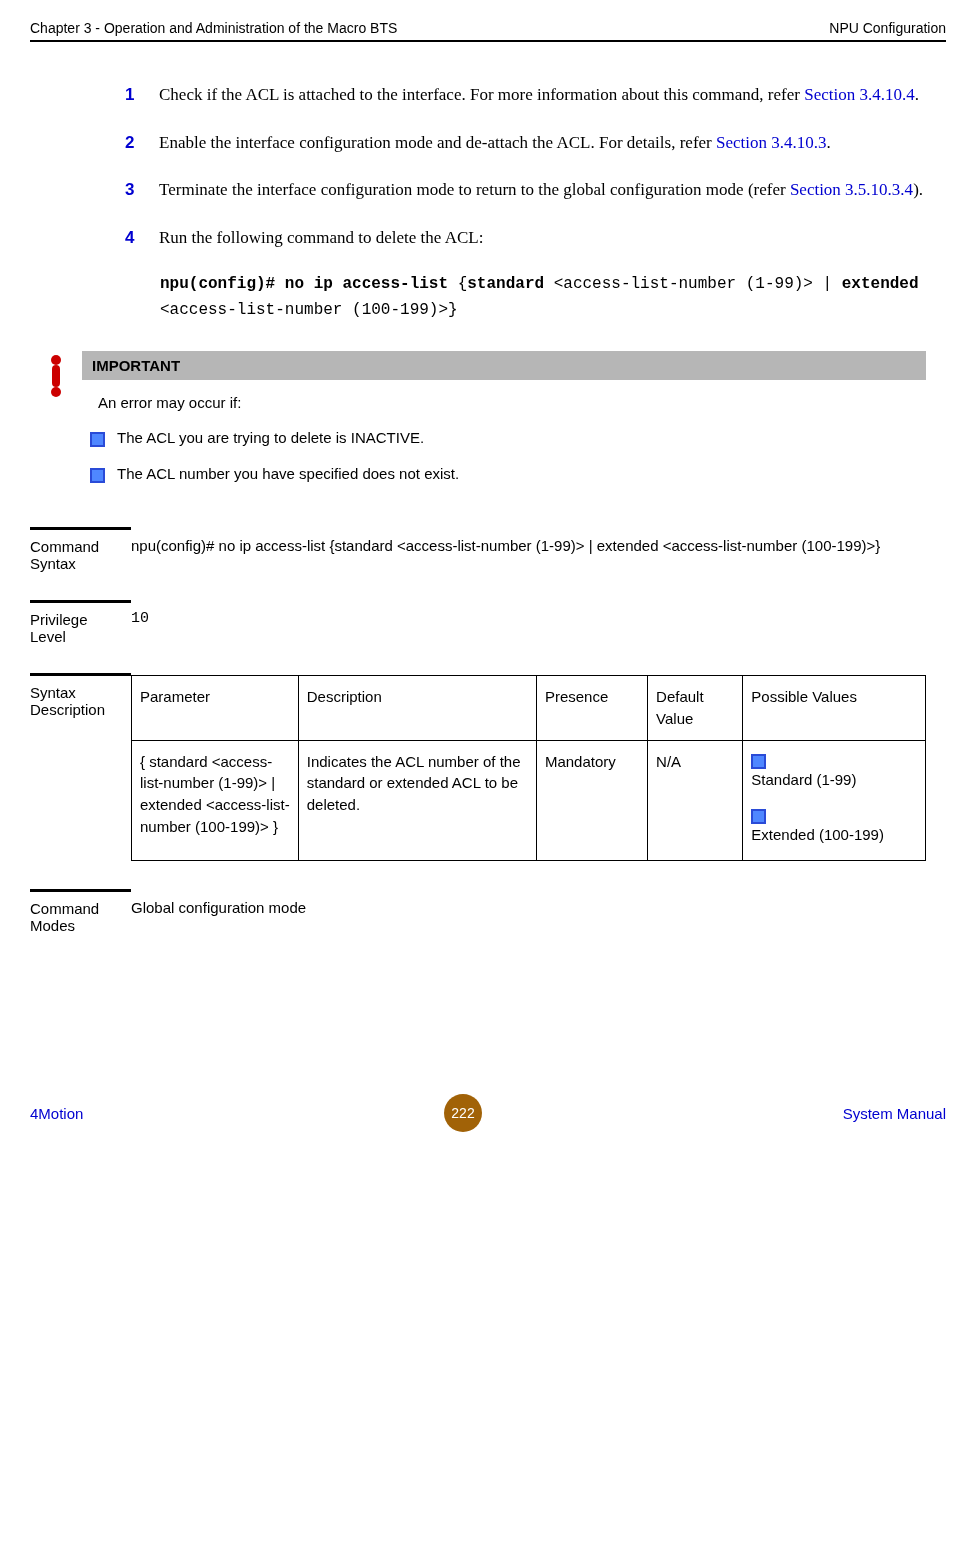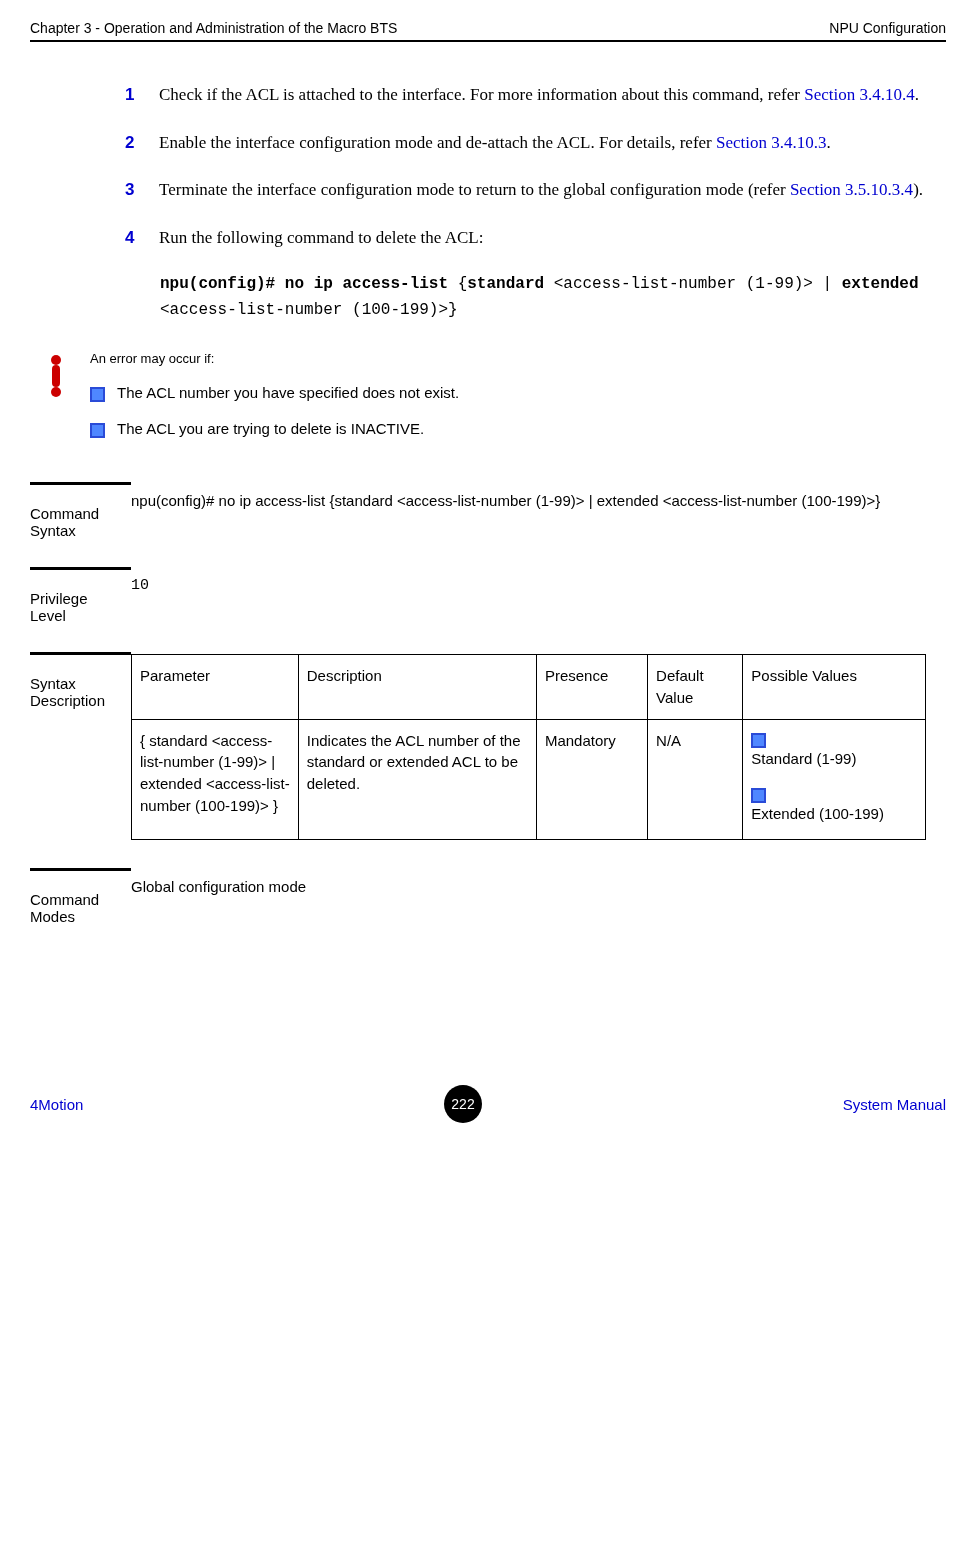--- a/index.html
+++ b/index.html
@@ -68,22 +68,22 @@
   .important-bar {
     background: #b6b6b6;
     font-family: Arial, Helvetica, sans-serif;
     font-weight: bold;
     font-size: 15px;
     padding: 6px 10px;
     margin-bottom: 14px;
   }
   .important-content .txt {
     font-family: Arial, Helvetica, sans-serif;
-    font-size: 13px;
-    margin: 0 0 18px 8px;
+    font-size: 15px;
+    margin: 0 0 18px 16px;
   }
   .bullet-row {
     display: flex;
     align-items: flex-start;
     font-family: Arial, Helvetica, sans-serif;
     font-size: 15px;
     margin: 0 0 18px 8px;
   }
   .sq {
     width: 11px; height: 11px;
@@ -96,21 +96,21 @@
   .section-block {
     display: flex;
     align-items: flex-start;
     margin-bottom: 10px;
   }
   .section-label {
     width: 95px;
     flex-shrink: 0;
     font-family: Arial, Helvetica, sans-serif;
     font-size: 15px;
-    padding-top: 20px;
+    padding-top: 8px;
     border-top: 3px solid #000;
     padding-right: 6px;
   }
   .section-body {
     flex: 1;
     font-family: Arial, Helvetica, sans-serif;
     font-size: 15px;
     padding-top: 8px;
     line-height: 1.45;
     margin-right: 20px;
@@ -133,21 +133,21 @@
   .footer {
     display: flex;
     justify-content: space-between;
     align-items: center;
     margin-top: 160px;
     font-family: Arial, Helvetica, sans-serif;
     font-size: 15px;
     color: #0000d0;
   }
   .page-badge {
-    background: #000000;
+    background: #a16207;
     color: #fff;
     border-radius: 50%;
     width: 38px; height: 38px;
     display: flex;
     align-items: center;
     justify-content: center;
     font-size: 14px;
   }
 </style>
 </head>
@@ -190,28 +190,29 @@
 
 <div class="important-row">
   <div class="i-icon">
     <svg class="i-icon-svg" viewBox="0 0 18 42">
       <ellipse cx="9" cy="5" rx="5" ry="5" fill="#c00"></ellipse>
       <rect x="5" y="10" width="8" height="22" rx="4" fill="#c00"></rect>
       <ellipse cx="9" cy="37" rx="5" ry="5" fill="#c00"></ellipse>
     </svg>
   </div>
   <div class="important-content">
+    <div class="important-bar">IMPORTANT</div>
     <div class="txt">An error may occur if:</div>
     <div class="bullet-row">
       <span class="sq"></span>
-      <span>The ACL number you have specified does not exist.</span>
+      <span>The ACL you are trying to delete is INACTIVE.</span>
     </div>
     <div class="bullet-row">
       <span class="sq"></span>
-      <span>The ACL you are trying to delete is INACTIVE.</span>
+      <span>The ACL number you have specified does not exist.</span>
     </div>
   </div>
 </div>
 
 <div class="section-block">
   <div class="section-label">Command Syntax</div>
   <div class="section-body">npu(config)# no ip access-list {standard &lt;access-list-number (1-99)&gt; | extended &lt;access-list-number (100-199)&gt;}</div>
 </div>
 
 <div style="height:18px"></div>

